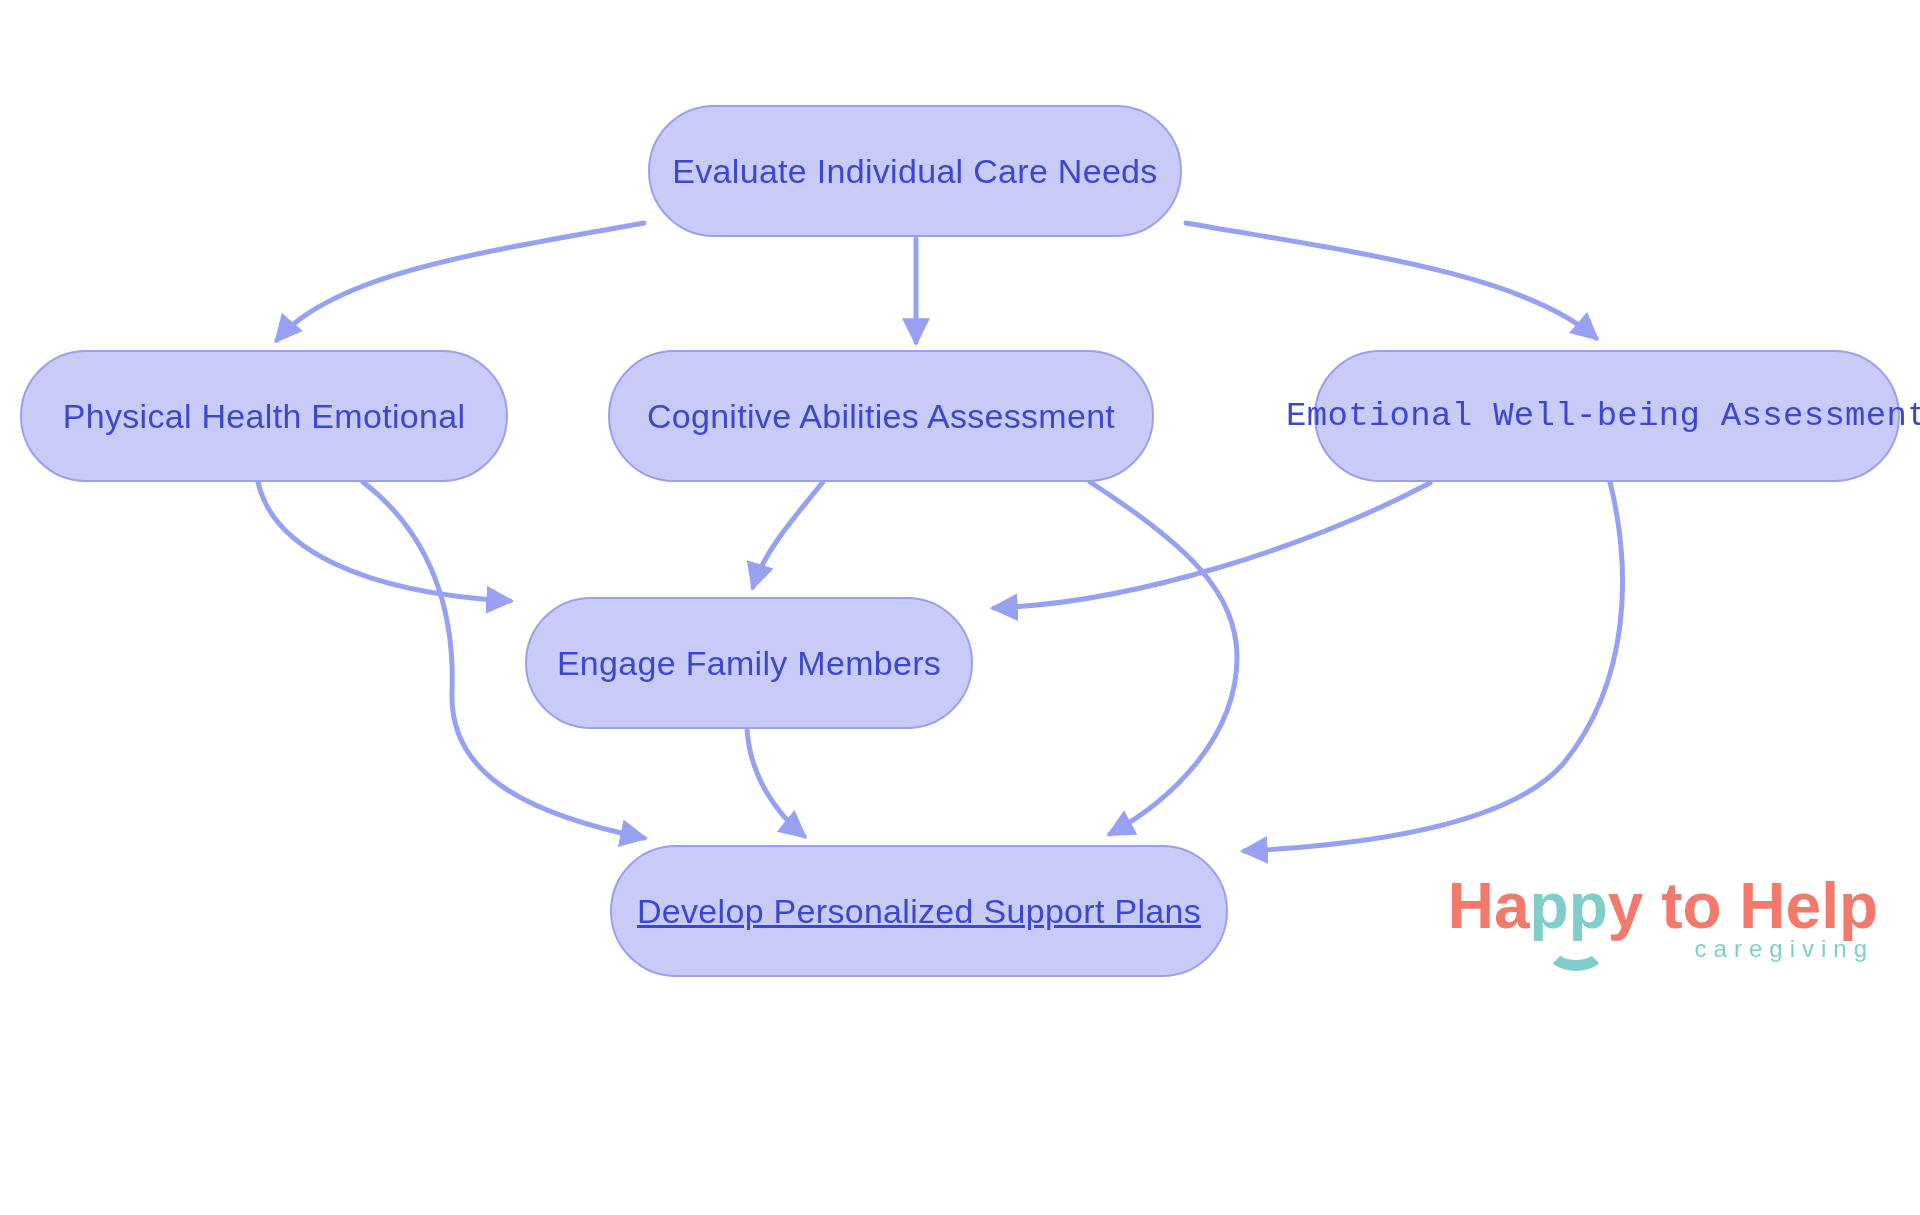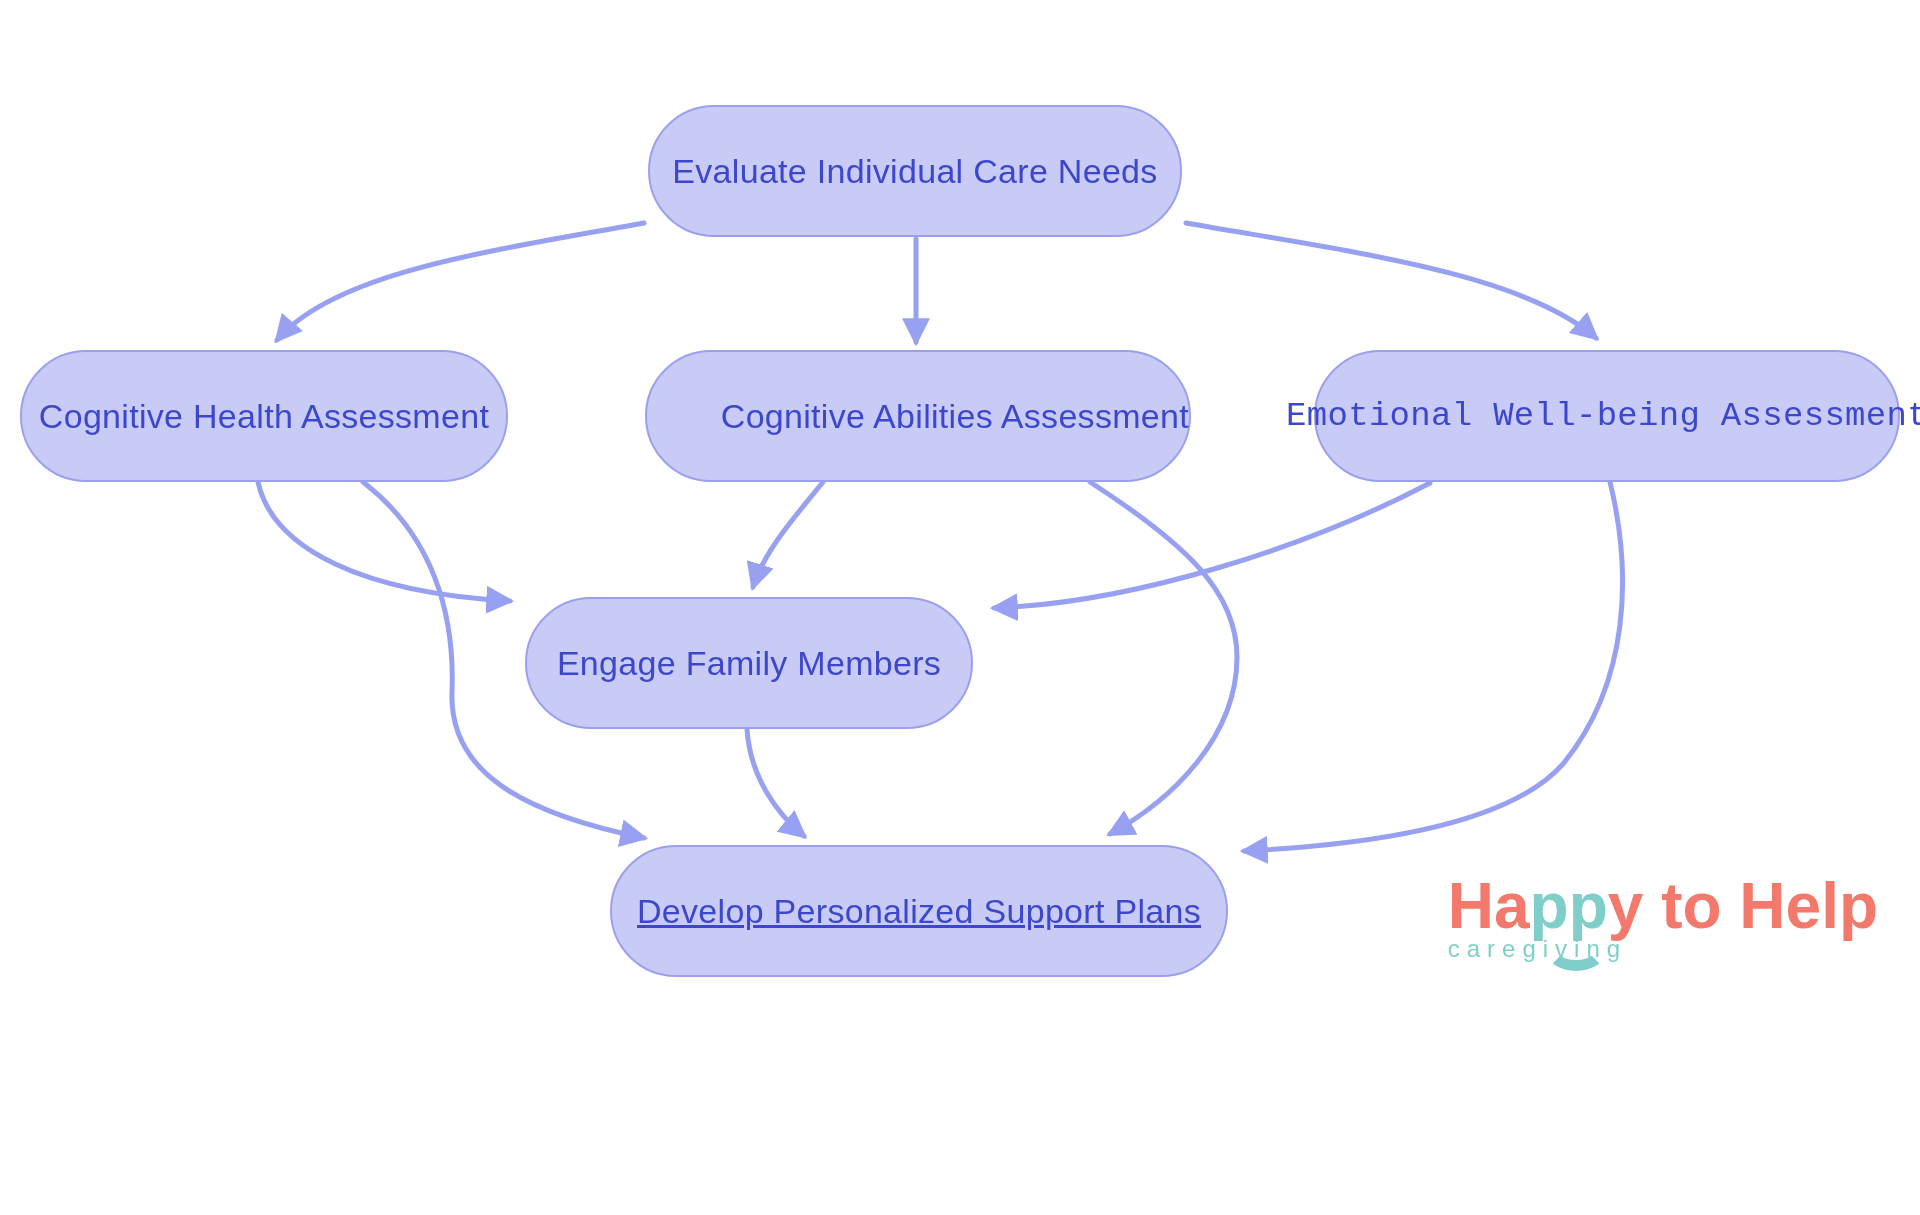--- a/index.html
+++ b/index.html
@@ -20,21 +20,21 @@
     display:flex;align-items:center;justify-content:center;
     color:#3d47cb;
     font-size:34px;
     letter-spacing:0.3px;
     white-space:nowrap;
   }
   #logo{
     position:absolute;
     right:42px;
     bottom:14px;
-    text-align:left;
+    text-align:right;
     margin-top:35px;
   }
   #logo .main{
     position:relative;
     font-size:64px;
     font-weight:bold;
     letter-spacing:0px;
     color:#f2796b;
     line-height:1.1;
   }
@@ -81,23 +81,23 @@
         <path d="M 1610 482 C 1632 572 1630 682 1563 764 C 1508 826 1368 845 1244 851" fill="none" stroke="#98a1f1" stroke-width="5" stroke-linecap="round" marker-end="url(#arrowhead)"></path>
         <path d="M 747 729 C 750 776 776 813 804 836" fill="none" stroke="#98a1f1" stroke-width="5" stroke-linecap="round" marker-end="url(#arrowhead)"></path>
       </g>
   </svg>
 
   <div id="nodes-layer">
       <div class="node" style="left: 648px; top: 105px; width: 534px; height: 132px;">
         <span>Evaluate Individual Care Needs</span>
       </div>
       <div class="node" style="left: 20px; top: 350px; width: 488px; height: 132px;">
-        <span>Cognitive Health Assessment</span>
+        <span>Physical Health Emotional</span>
       </div>
-      <div class="node" style="left: 645px; top: 350px; width: 546px; height: 132px; justify-content: flex-end;">
+      <div class="node" style="left: 608px; top: 350px; width: 546px; height: 132px;">
         <span>Cognitive Abilities Assessment</span>
       </div>
       <div class="node" style="left: 1314px; top: 350px; width: 586px; height: 132px; font-family: Liberation Mono, monospace;">
         <span>Emotional Well-being Assessment</span>
       </div>
       <div class="node" style="left: 525px; top: 597px; width: 448px; height: 132px;">
         <span>Engage Family Members</span>
       </div>
       <div class="node" style="left: 610px; top: 845px; width: 618px; height: 132px; text-decoration: underline;">
         <span>Develop Personalized Support Plans</span>

